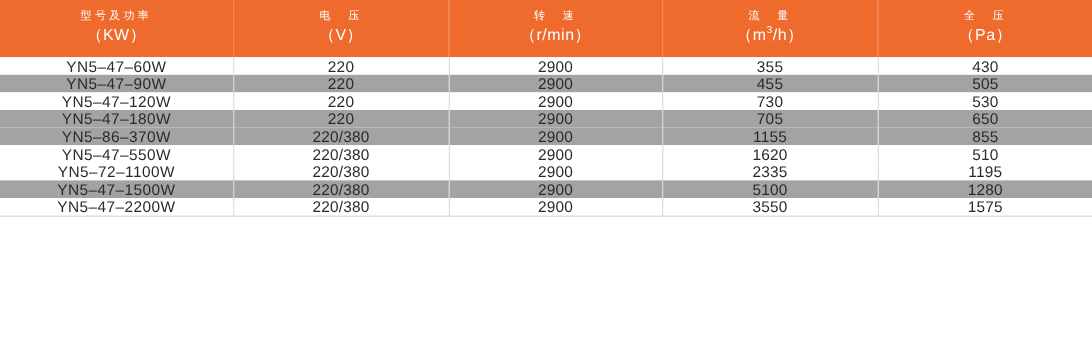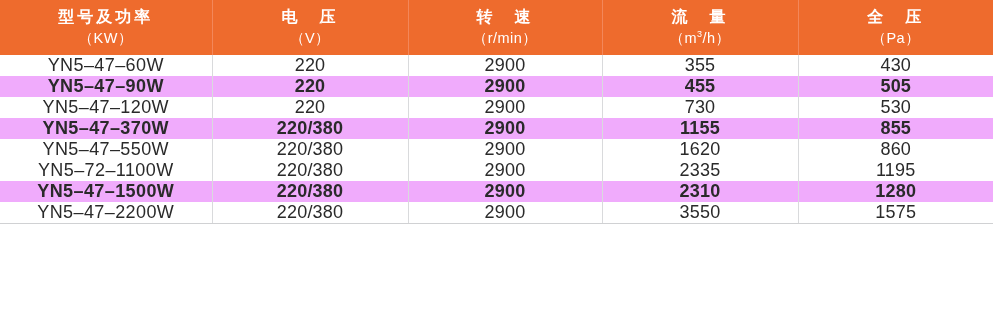--- a/index.html
+++ b/index.html
@@ -45,55 +45,55 @@
     height: 52px;
     box-sizing: border-box;
     vertical-align: middle;
     border-right: 1px solid #f3875a;
     font-size: 15px;
     line-height: 1.35;
   }
   thead th:last-child { border-right: none; }
   .th-cn {
     display: block;
-    font-size: 16px;
+    font-size: 10px;
     letter-spacing: 3px;
-    font-weight: bold;
+    font-weight: normal;
     white-space: nowrap;
   }
   .th-unit {
     display: block;
     font-size: 14.5px;
     font-weight: normal;
     letter-spacing: 0.5px;
     margin-top: 1px;
     white-space: nowrap;
   }
   .th-unit sup {
     font-size: 9px;
     vertical-align: super;
     line-height: 0;
   }
 
   
   tbody td {
     text-align: center;
     color: #2a2a2a;
-    font-size: 18px;
+    font-size: 14px;
     height: 14px;
     padding: 0;
     box-sizing: border-box;
     border-right: 1px solid #d9dadc;
     white-space: nowrap;
     vertical-align: middle;
     letter-spacing: 0.2px;
   }
   tbody td:last-child { border-right: none; }
   tbody tr.odd  { background: #ffffff; }
-  tbody tr.even { background: #f0abfc; font-weight: bold; }
+  tbody tr.even { background: #a3a3a3; }
   tbody tr:last-child td { border-bottom: 1px solid #d0d1d3; }
 
   td.model { letter-spacing: 0.4px; }
 </style>
 </head>
 <body>
 
 <div class="spec-table-wrap">
   <table class="spec-table">
     <colgroup>
@@ -143,45 +143,52 @@
           <td>505</td>
         </tr>
         <tr class="odd">
           <td class="model">YN5–47–120W</td>
           <td>220</td>
           <td>2900</td>
           <td>730</td>
           <td>530</td>
         </tr>
         <tr class="even">
-          <td class="model">YN5–47–370W</td>
+          <td class="model">YN5–47–180W</td>
+          <td>220</td>
+          <td>2900</td>
+          <td>705</td>
+          <td>650</td>
+        </tr>
+        <tr class="even">
+          <td class="model">YN5–86–370W</td>
           <td>220/380</td>
           <td>2900</td>
           <td>1155</td>
           <td>855</td>
         </tr>
         <tr class="odd">
           <td class="model">YN5–47–550W</td>
           <td>220/380</td>
           <td>2900</td>
           <td>1620</td>
-          <td>860</td>
+          <td>510</td>
         </tr>
         <tr class="odd">
           <td class="model">YN5–72–1100W</td>
           <td>220/380</td>
           <td>2900</td>
           <td>2335</td>
           <td>1195</td>
         </tr>
         <tr class="even">
           <td class="model">YN5–47–1500W</td>
           <td>220/380</td>
           <td>2900</td>
-          <td>2310</td>
+          <td>5100</td>
           <td>1280</td>
         </tr>
         <tr class="odd">
           <td class="model">YN5–47–2200W</td>
           <td>220/380</td>
           <td>2900</td>
           <td>3550</td>
           <td>1575</td>
         </tr>
       </tbody>

